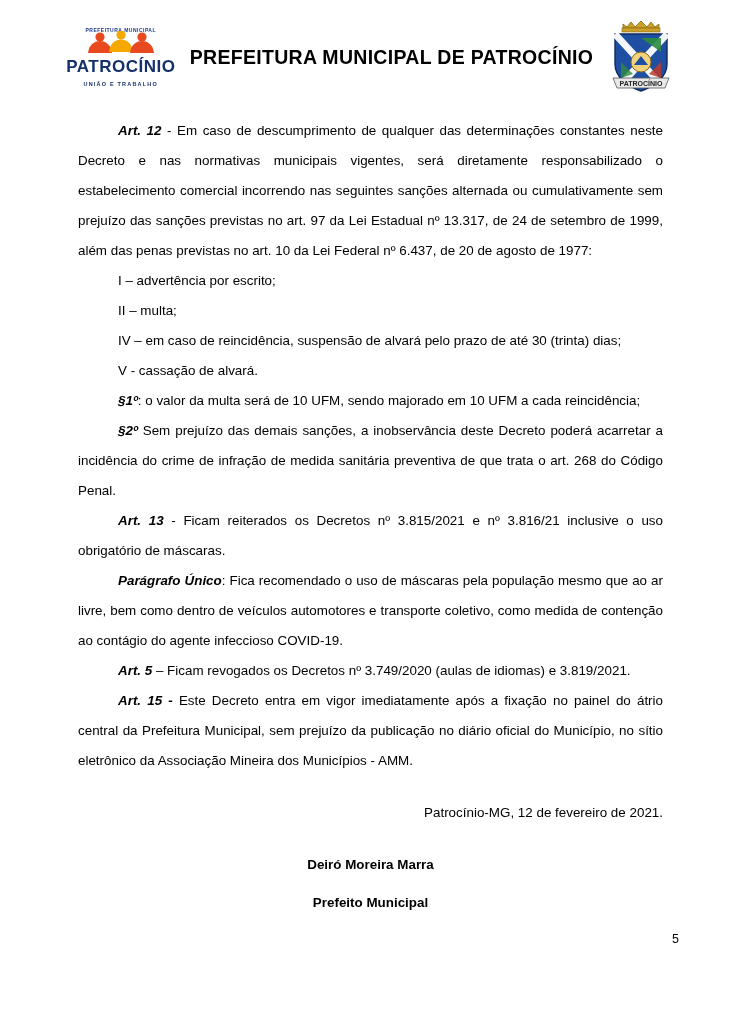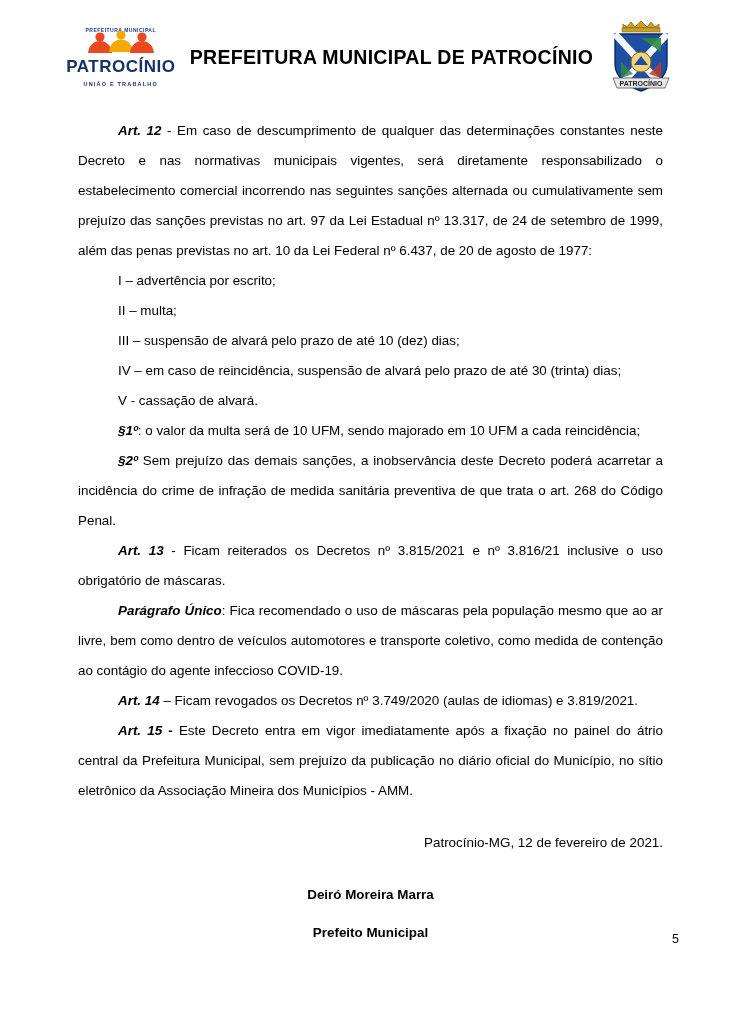--- a/index.html
+++ b/index.html
@@ -210,33 +210,32 @@
       </svg>
     </div>
   </div>
 
   <div class="content">
 
     <p class="par"><b class="lead">Art. 12</b><span> - Em caso de descumprimento de qualquer das determinações constantes neste Decreto e nas normativas municipais vigentes, será diretamente responsabilizado o estabelecimento comercial incorrendo nas seguintes sanções alternada ou cumulativamente sem prejuízo das sanções previstas no art. 97 da Lei Estadual nº 13.317, de 24 de setembro de 1999, além das penas previstas no art. 10 da Lei Federal nº 6.437, de 20 de agosto de 1977:</span></p>
 
     <p class="item">I – advertência por escrito;</p>
     <p class="item">II – multa;</p>
-    <p class="item">III – suspensão de alvará pelo prazo de até 10 (dez) dias;</p>
     <p class="item">IV – em caso de reincidência, suspensão de alvará pelo prazo de até 30 (trinta) dias;</p>
     <p class="item">V - cassação de alvará.</p>
 
     <p class="par"><b class="lead">§1º</b><span>: o valor da multa será de 10 UFM, sendo majorado em 10 UFM a cada reincidência;</span></p>
 
     <p class="par"><b class="lead">§2º</b><span> Sem prejuízo das demais sanções, a inobservância deste Decreto poderá acarretar a incidência do crime de infração de medida sanitária preventiva de que trata o art. 268 do Código Penal.</span></p>
 
     <p class="par"><b class="lead">Art. 13</b><span> - Ficam reiterados os Decretos nº 3.815/2021 e nº 3.816/21 inclusive o uso obrigatório de máscaras.</span></p>
 
     <p class="par"><b class="lead">Parágrafo Único</b><span>: Fica recomendado o uso de máscaras pela população mesmo que ao ar livre, bem como dentro de veículos automotores e transporte coletivo, como medida de contenção ao contágio do agente infeccioso COVID-19.</span></p>
 
-    <p class="par"><b class="lead">Art. 14</b><span> – Ficam revogados os Decretos nº 3.749/2020 (aulas de idiomas) e 3.819/2021.</span></p>
+    <p class="par"><b class="lead">Art. 5</b><span> – Ficam revogados os Decretos nº 3.749/2020 (aulas de idiomas) e 3.819/2021.</span></p>
 
     <p class="par"><b class="lead">Art. 15 -</b><span> Este Decreto entra em vigor imediatamente após a fixação no painel do átrio central da Prefeitura Municipal, sem prejuízo da publicação no diário oficial do Município, no sítio eletrônico da Associação Mineira dos Municípios - AMM.</span></p>
 
     <p class="sig-date">Patrocínio-MG, 12 de fevereiro de 2021.</p>
 
     <p class="sig-name">Deiró Moreira Marra</p>
     <p class="sig-role">Prefeito Municipal</p>
   </div>
 
   <div class="page-number">5</div>

